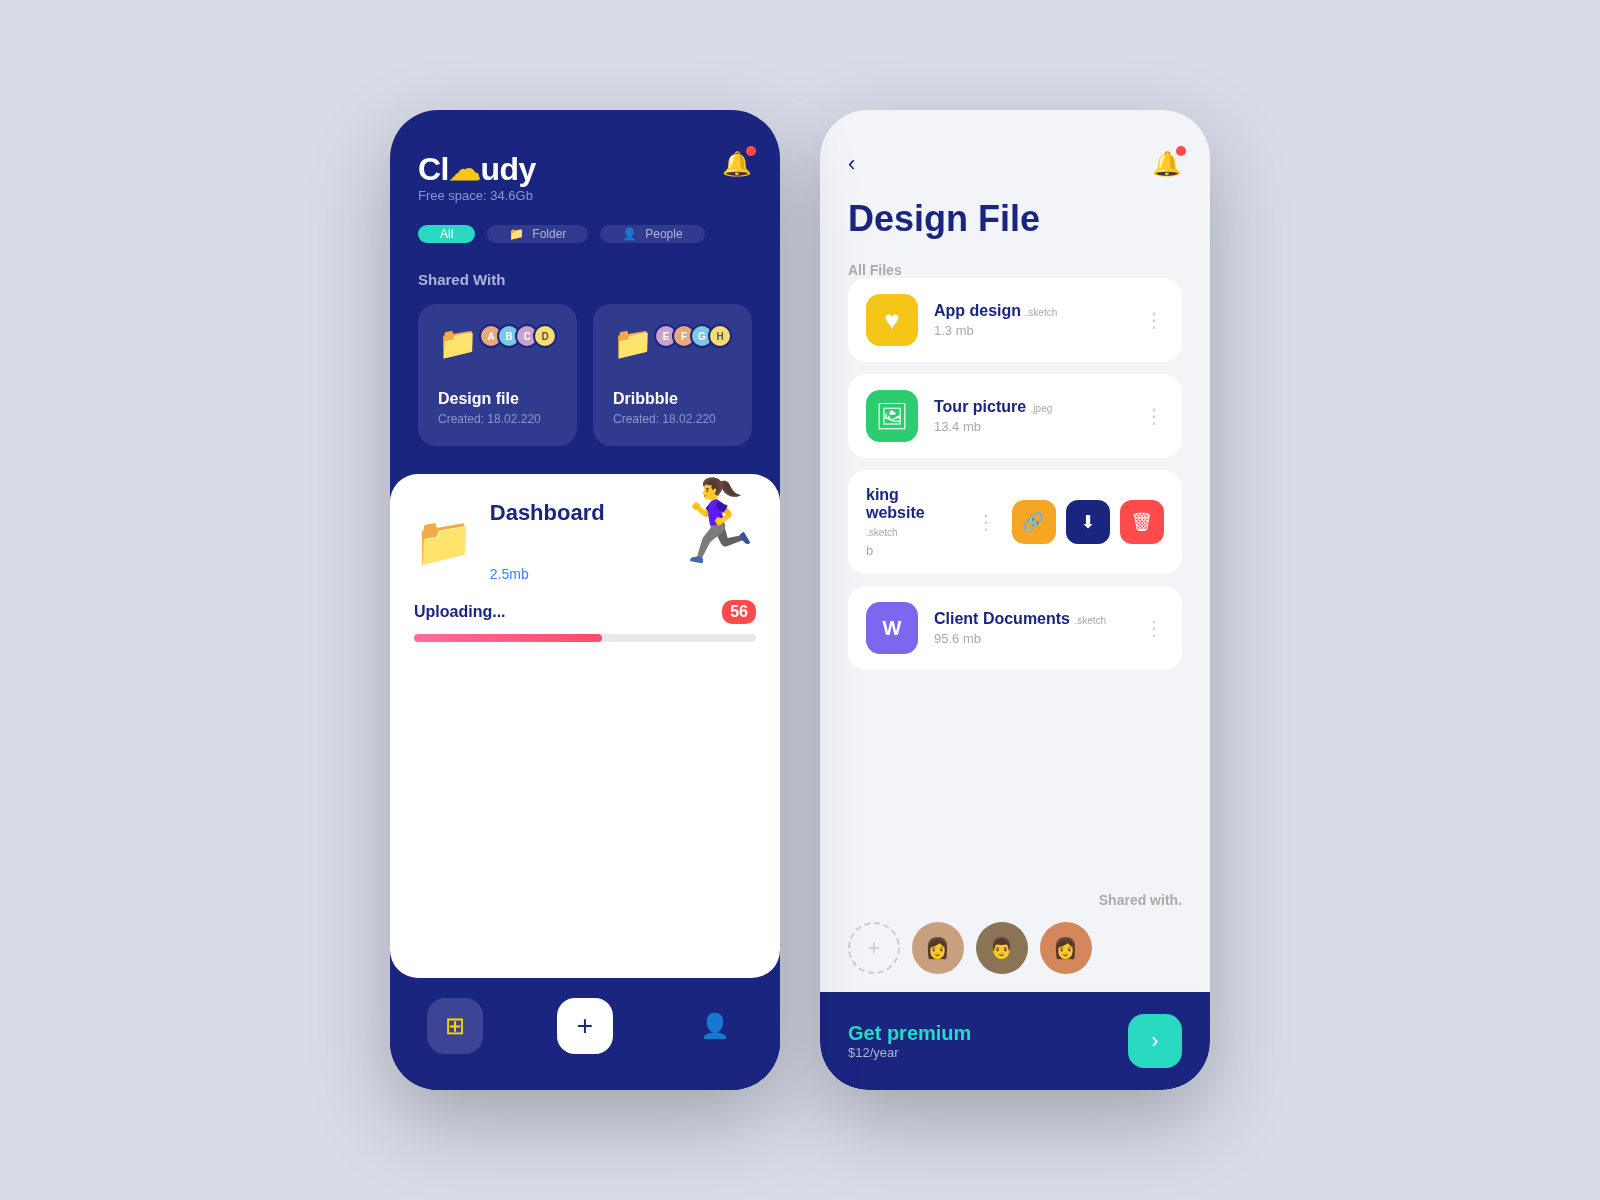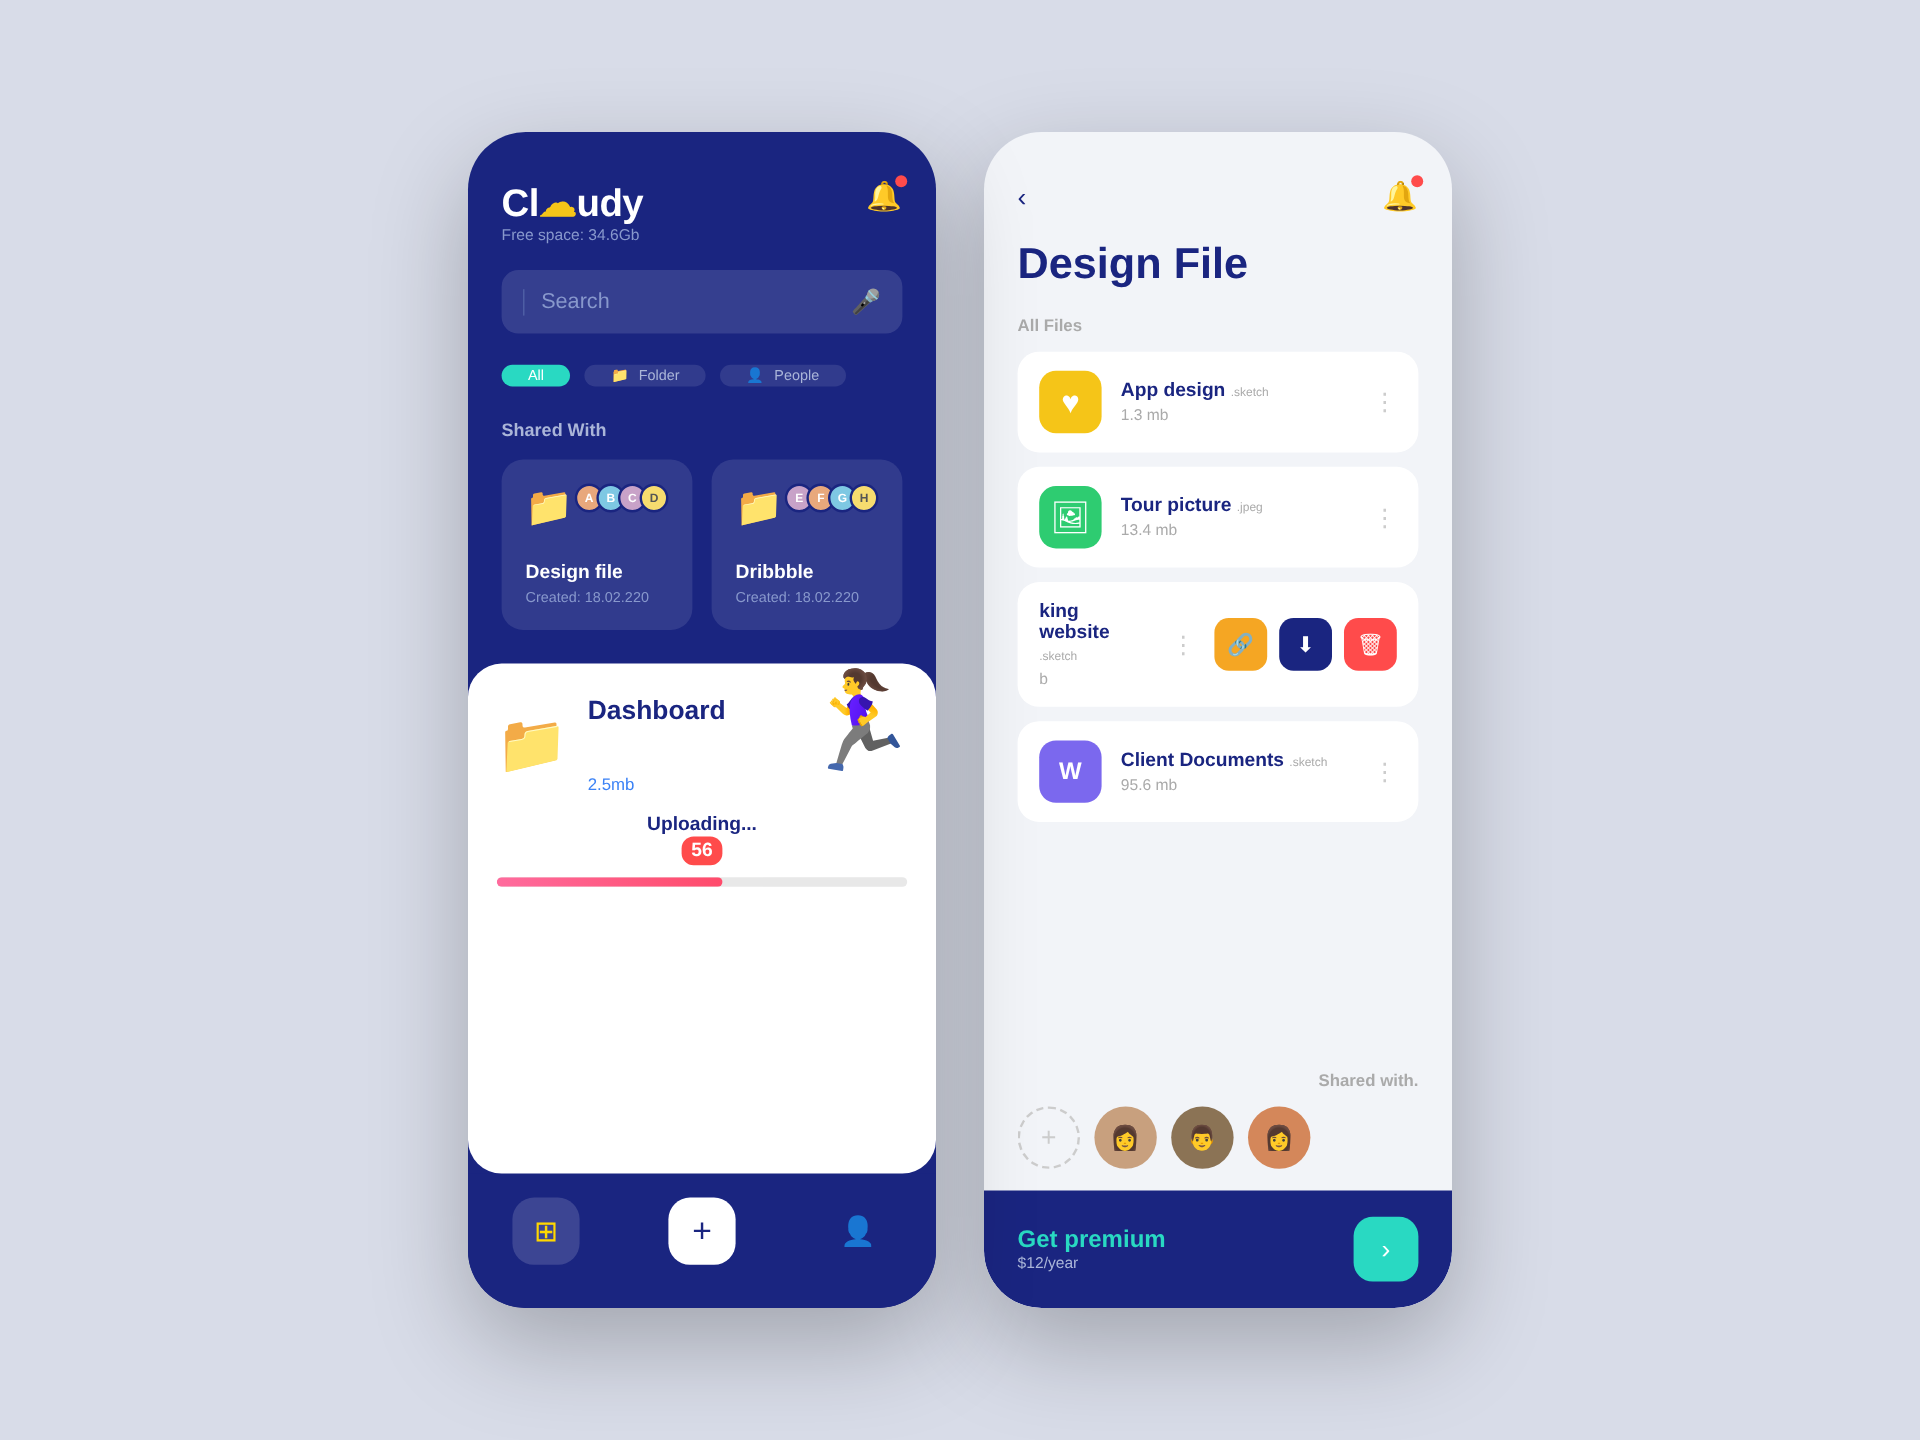--- a/index.html
+++ b/index.html
@@ -215,21 +215,20 @@
       right: 16px;
       top: 12px;
       font-size: 90px;
       line-height: 1;
     }
     .upload-status-row {
       display: flex;
       align-items: center;
       justify-content: space-between;
       margin-bottom: 10px;
-      flex-direction: column;
     }
     .uploading-text {
       font-size: 16px;
       font-weight: 700;
       color: #1a2580;
     }
     .badge-56 {
       background: #ff4b4b;
       color: #fff;
       font-size: 16px;
@@ -301,21 +300,20 @@
       font-size: 36px;
       font-weight: 900;
       color: #1a2580;
       margin-bottom: 22px;
     }
 
     .all-files-label {
       color: #aaa;
       font-size: 14px;
       font-weight: 600;
-      margin-bottom: 14px;
     }
 
     
     .file-list {
       display: flex;
       flex-direction: column;
       gap: 12px;
       padding: 0 28px;
       flex: 1;
       overflow: hidden;
@@ -478,25 +476,20 @@
       Cl<span class="o">☁</span>udy
     </div>
     <div class="bell-wrap">
       <span class="bell-icon">🔔</span>
       <span class="notif-dot"></span>
     </div>
   </div>
 
   <div class="free-space">Free space: 34.6Gb</div>
 
-  <div class="search-bar">
-    <div class="search-divider"></div>
-    <input type="text" placeholder="Search" style="">
-    <span class="mic-icon">🎤</span>
-  </div>
 
   <div class="filter-tabs">
     <div class="filter-tab active">
       <span>All</span>
     </div>
     <div class="filter-tab">
       <span>📁</span>
       <span>Folder</span>
     </div>
     <div class="filter-tab">

